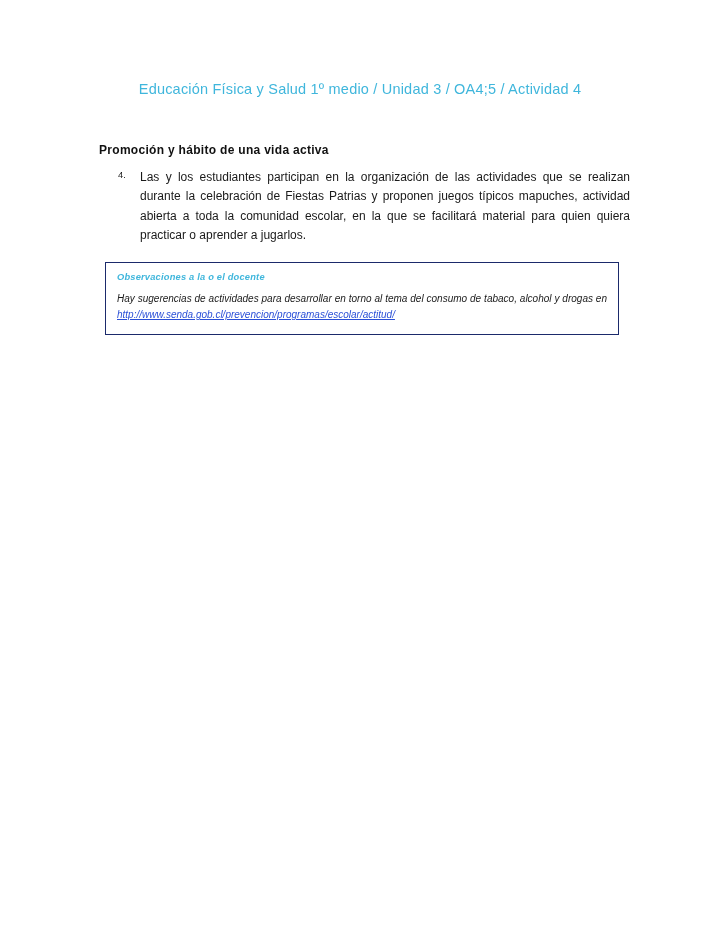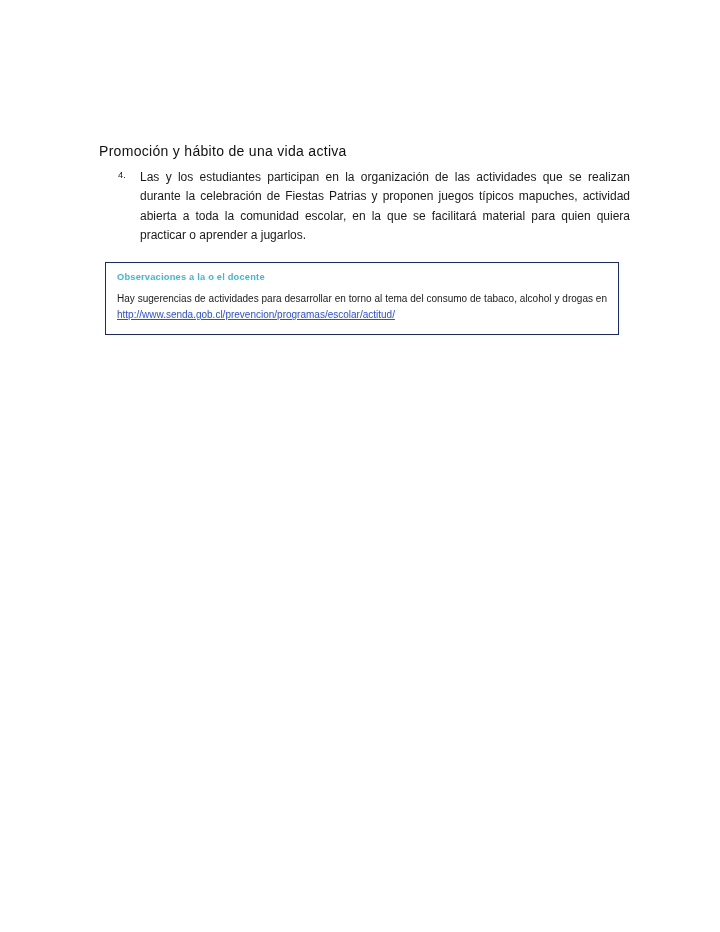--- a/index.html
+++ b/index.html
@@ -31,22 +31,22 @@
     color: #3fb6dc;
     font-size: 14.5px;
     font-weight: 400;
     letter-spacing: 0.2px;
     line-height: 1.3;
   }
   .section-heading {
     position: absolute;
     left: 99px;
     top: 143px;
-    font-size: 14px;
-    font-weight: normal;
+    font-size: 12px;
+    font-weight: bold;
     color: #111111;
     letter-spacing: 0.3px;
   }
   .activity-block {
     position: absolute;
     left: 118px;
     top: 168px;
     width: 512px;
     font-size: 9.3px;
     line-height: 1.62;
@@ -72,20 +72,21 @@
   }
   .note-box {
     position: absolute;
     left: 105px;
     top: 262px;
     width: 514px;
     box-sizing: border-box;
     border: 1px solid #1b2a6b;
     padding: 9px 11px 11px 11px;
     background: #ffffff;
+    font-style: italic;
   }
   .note-title {
     color: #3fb6dc;
     font-size: 9.3px;
     font-weight: bold;
     letter-spacing: 0.2px;
     margin-bottom: 9px;
   }
   .note-body {
     font-size: 10px;
@@ -98,20 +99,21 @@
     color: #2a4fd7;
     text-decoration: underline;
     word-break: break-all;
   }
 </style>
 </head>
 <body>
 
 <div class="page">
 
+  <div class="doc-title">Educación Física y Salud 1º medio / Unidad 3 / OA4;5 / Actividad 4</div>
 
   <div class="section-heading">Promoción y hábito de una vida activa</div>
 
   <div class="activity-block">
     <div class="activity-row">
       <span class="activity-num">4.</span>
       <span class="activity-text">Las y los estudiantes participan en la organización de las actividades que se realizan durante la celebración de Fiestas Patrias y proponen juegos típicos mapuches, actividad abierta a toda la comunidad escolar, en la que se facilitará material para quien quiera practicar o aprender a jugarlos.</span>
     </div>
   </div>
 

